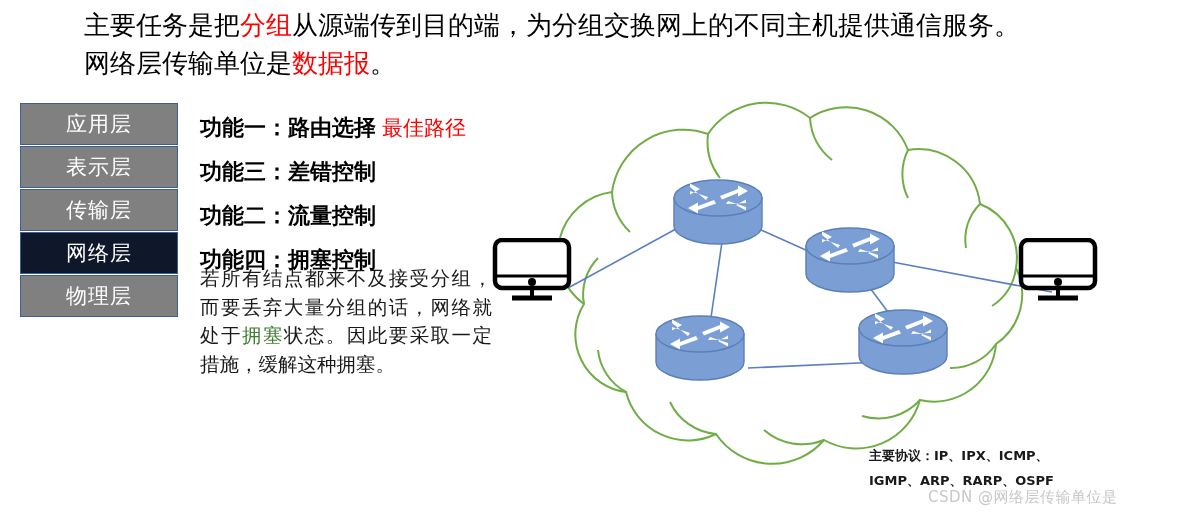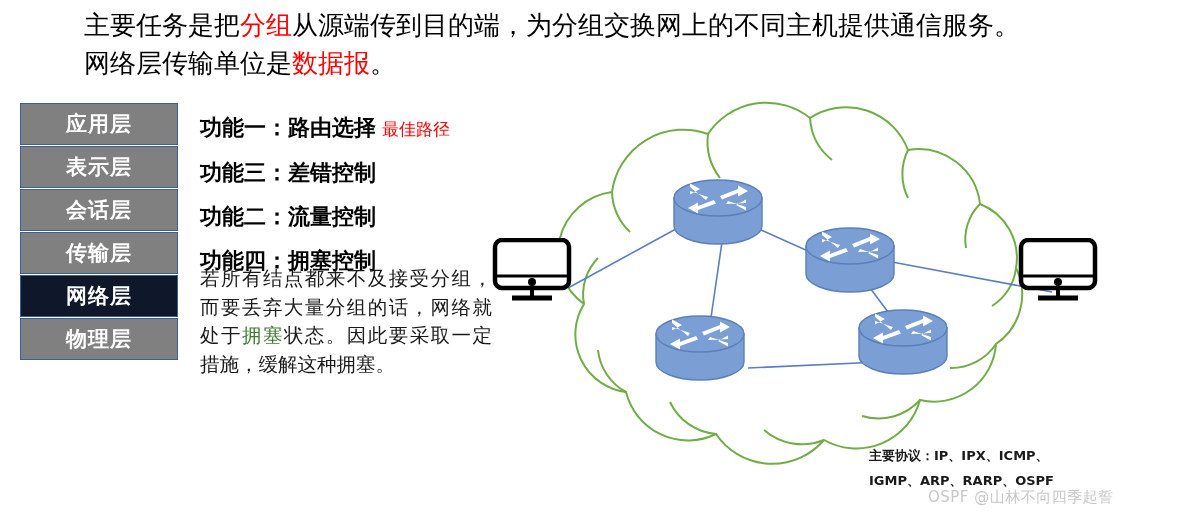--- a/index.html
+++ b/index.html
@@ -36,21 +36,20 @@
   .hl-red { color: #ff0000; }
 
   
   .osi-stack {
     position: absolute;
     left: 20px;
     top: 103px;
     width: 158px;
     display: flex;
     flex-direction: column;
-    font-weight: bold;
   }
   .osi-layer {
     height: 42px;
     box-sizing: border-box;
     border: 1.6px solid #3c5f98;
     background: #808080;
     color: #ffffff;
     font-size: 21px;
     display: flex;
     align-items: center;
@@ -70,21 +69,21 @@
     width: 300px;
   }
   .fn-item {
     font-size: 22px;
     font-weight: bold;
     line-height: 44px;
     color: #000000;
     white-space: nowrap;
   }
   .fn-note {
-    font-size: 17px;
+    font-size: 21px;
     font-weight: normal;
     color: #ff0000;
     margin-left: 6px;
   }
 
   
   .para {
     position: absolute;
     left: 200px;
     top: 265px;
@@ -139,23 +138,20 @@
     <span class="title-line"><span>主要任务是把</span><span class="hl-red">分组</span><span>从源端传到目的端，为分组交换网上的不同主机提供通信服务。</span></span>
     <span class="title-line"><span>网络层传输单位是</span><span class="hl-red">数据报</span><span>。</span></span>
   </div>
 
   <div class="osi-stack">
     <div class="osi-layer">
         <span>应用层</span>
       </div>
     <div class="osi-layer">
         <span>表示层</span>
-      </div>
-    <div class="osi-layer">
-        <span>会话层</span>
       </div>
     <div class="osi-layer">
         <span>传输层</span>
       </div>
     <div class="osi-layer active">
         <span>网络层</span>
       </div>
     <div class="osi-layer">
         <span>物理层</span>
       </div>
@@ -242,15 +238,15 @@
       <use href="#host-sym" x="12" y="138" width="80" height="66"></use>
       <use href="#host-sym" x="538" y="138" width="80" height="66"></use>
     </svg>
   </div>
 
   <div class="protocols">
     <span class="proto-line">主要协议：IP、IPX、ICMP、</span>
     <span class="proto-line">IGMP、ARP、RARP、OSPF</span>
   </div>
 
-  <div class="watermark">OSPF @山林不向四季起誓</div>
+  <div class="watermark">CSDN @网络层传输单位是</div>
 
 </div>
 
 </body></html>

